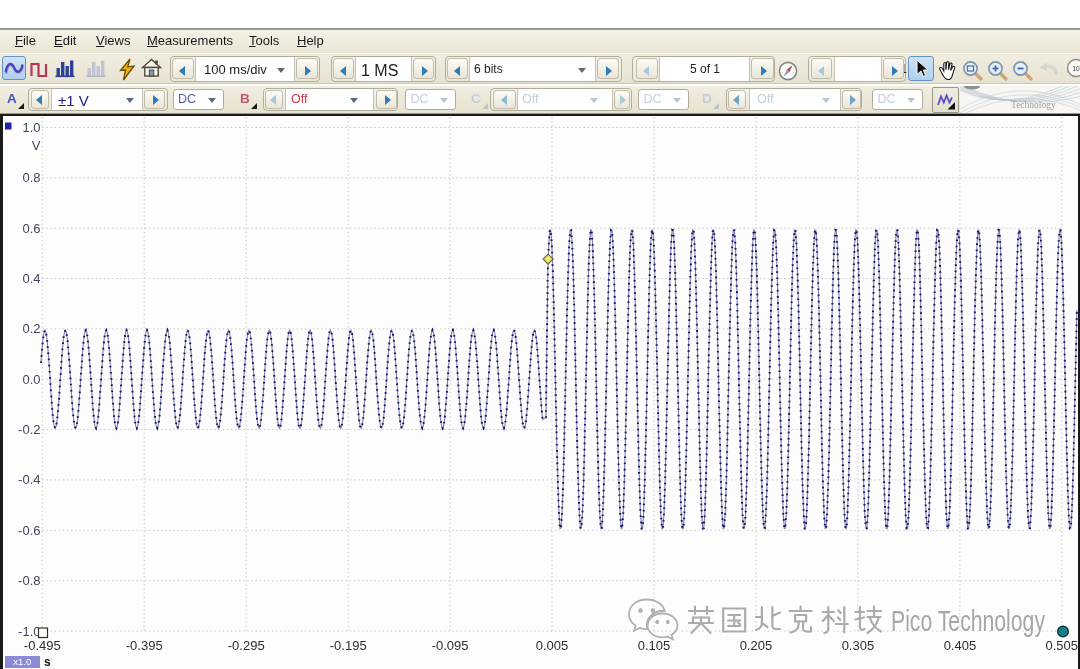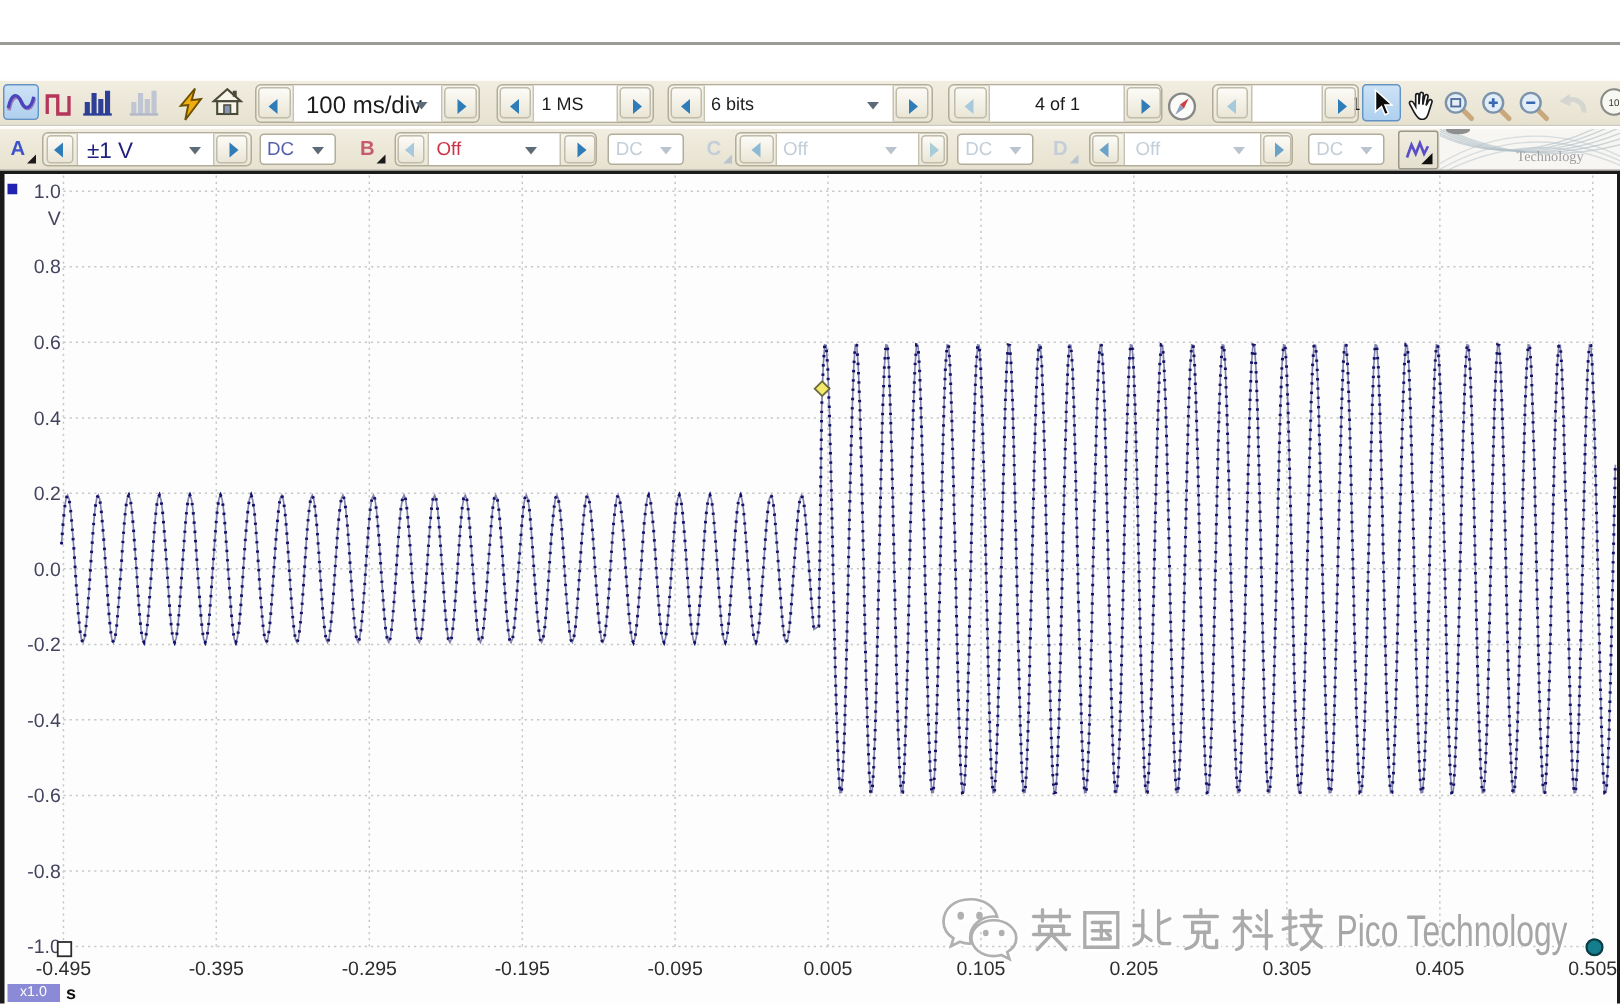--- a/index.html
+++ b/index.html
@@ -40,20 +40,28 @@
 .g{stroke:#c6c9c6;stroke-width:1;stroke-dasharray:1.5 2.6;fill:none;}
 .yl{font-size:13px;fill:#44445f;text-anchor:end;}
 .xl{font-size:13px;fill:#2d2d2d;text-anchor:middle;}
 #xbadge{left:5px;top:655.5px;width:34.5px;height:12.5px;background:#8a8ad6;color:#fff;font-size:9.5px;text-align:center;line-height:12.5px;}
 </style></head>
 <body>
 <div id="win">
 
   <div id="mline" class="abs"></div>
 
+  <div id="menu" class="abs">
+    <div class="abs mi" style="left:15px"><u>F</u>ile</div>
+    <div class="abs mi" style="left:54px"><u>E</u>dit</div>
+    <div class="abs mi" style="left:96px"><u>V</u>iews</div>
+    <div class="abs mi" style="left:147px"><u>M</u>easurements</div>
+    <div class="abs mi" style="left:249px"><u>T</u>ools</div>
+    <div class="abs mi" style="left:297px"><u>H</u>elp</div>
+  </div>
 
   <div id="tb1" class="abs">
       <div class="abs btn sel" style="left:2px;top:1.5px;width:24px;height:24.5px"></div>
       <svg class="abs" style="left:3.5px;top:5.5px" width="21" height="17" viewBox="0 0 21 17">
         <path d="M2 13.5 C4 3, 8 3, 10.5 8.5 C13 14, 17 14, 19 5.5" fill="none" stroke="#8a4a9a" stroke-width="2.4" opacity="0.65"></path>
         <path d="M1.5 12 C3.5 2, 7.5 2, 10 7.5 C12.5 13.5, 16.5 13.5, 18.5 4.5" fill="none" stroke="#4a44bd" stroke-width="2.2"></path>
       </svg>
       <svg class="abs" style="left:30px;top:6.5px" width="19" height="17" viewBox="0 0 19 17">
         <path d="M1.5 15 V3 H8.5 V15 H16 V3" fill="none" stroke="#b5365a" stroke-width="2.2"></path>
       </svg>
@@ -80,46 +88,46 @@
         <polygon points="10.5,1.5 1.5,9.5 19.5,9.5" fill="#f8f6ea" stroke="#4a4a38" stroke-width="1.4"></polygon>
         <rect x="3.8" y="9.5" width="13.4" height="8.5" fill="#f8f6ea" stroke="#4a4a38" stroke-width="1.4"></rect>
         <rect x="8.3" y="12" width="4.4" height="6" fill="#8a96b8" stroke="#4a4a38" stroke-width="1"></rect>
         <rect x="14.2" y="2.5" width="2.6" height="4" fill="#4a4a38"></rect>
       </svg>
       <div class="abs sep1" style="left:167px"></div>
       <div class="abs grp" style="left:170px;top:1.5px;width:150px;height:26px"></div>
       <div class="abs" style="left:195px;top:2.5px;width:100px;height:24px;background:#fff;border-left:1px solid #c6c2b2;border-right:1px solid #c6c2b2"></div>
       <div class="abtn" style="left:172px;top:4px;width:22px;height:21px"></div>
       <div class="arr-l" style="left:179.0px;top:12px;border-right-color:#2e7cb8"></div>
-      <div class="ct" style="left:204px;top:8px;color:#1c1c1c;font-size:16px">100 ms/div</div>
+      <div class="ct" style="left:204px;top:8px;color:#1c1c1c;font-size:13px">100 ms/div</div>
       <div class="dda" style="left:277px;top:14px"></div>
       <div class="abtn" style="left:296px;top:4px;width:22px;height:21px"></div>
       <div class="arr-r" style="left:305.0px;top:12px;border-left-color:#2e7cb8"></div>
       <div class="abs sep1" style="left:325px"></div>
       <div class="abs grp" style="left:331px;top:1.5px;width:105px;height:26px"></div>
       <div class="abs" style="left:355px;top:2.5px;width:57px;height:24px;background:#fff;border-left:1px solid #c6c2b2;border-right:1px solid #c6c2b2"></div>
       <div class="abtn" style="left:333px;top:4px;width:21px;height:21px"></div>
       <div class="arr-l" style="left:339.5px;top:12px;border-right-color:#2e7cb8"></div>
-      <div class="ct" style="left:361px;top:8px;color:#1c1c1c;font-size:12px">1 MS</div>
+      <div class="ct" style="left:361px;top:8px;color:#1c1c1c;font-size:16px">1 MS</div>
       <div class="abtn" style="left:413px;top:4px;width:21px;height:21px"></div>
       <div class="arr-r" style="left:421.5px;top:12px;border-left-color:#2e7cb8"></div>
       <div class="abs grp" style="left:445px;top:1.5px;width:177px;height:26px"></div>
       <div class="abs" style="left:469px;top:2.5px;width:127px;height:24px;background:#fff;border-left:1px solid #c6c2b2;border-right:1px solid #c6c2b2"></div>
       <div class="abtn" style="left:447px;top:4px;width:21px;height:21px"></div>
       <div class="arr-l" style="left:453.5px;top:12px;border-right-color:#2e7cb8"></div>
       <div class="ct" style="left:474px;top:8px;color:#1c1c1c;font-size:12px">6 bits</div>
       <div class="dda" style="left:578px;top:14px"></div>
       <div class="abtn" style="left:597px;top:4px;width:22px;height:21px"></div>
       <div class="arr-r" style="left:606.0px;top:12px;border-left-color:#2e7cb8"></div>
       <div class="abs sep1" style="left:629px"></div>
       <div class="abs grp" style="left:632px;top:1.5px;width:143px;height:26px"></div>
       <div class="abs" style="left:659px;top:2.5px;width:91px;height:24px;background:#fff;border-left:1px solid #c6c2b2;border-right:1px solid #c6c2b2"></div>
       <div class="abtn" style="left:636px;top:4px;width:22px;height:21px"></div>
       <div class="arr-l" style="left:643.0px;top:12px;border-right-color:#a6c9de"></div>
-      <div class="ct" style="left:690px;top:8px;color:#1c1c1c;font-size:12px">4 of 1</div>
+      <div class="ct" style="left:690px;top:8px;color:#1c1c1c;font-size:12px">5 of 1</div>
       <div class="abtn" style="left:751px;top:4px;width:23px;height:21px"></div>
       <div class="arr-r" style="left:760.5px;top:12px;border-left-color:#2e7cb8"></div>
       <svg class="abs" style="left:778px;top:7px" width="20" height="20" viewBox="0 0 20 20">
         <circle cx="10" cy="10" r="8.6" fill="#fbfbf7" stroke="#888" stroke-width="1.6"></circle>
         <polygon points="14.5,4.5 11.3,11.3 8.7,8.7" fill="#cc4040"></polygon>
         <polygon points="5.5,15.5 8.7,8.7 11.3,11.3" fill="#90a0c0"></polygon>
       </svg>
       <div class="abs sep1" style="left:806px"></div>
       <div class="abs grp" style="left:808px;top:1.5px;width:98px;height:26px"></div>
       <div class="abs" style="left:834px;top:2.5px;width:48px;height:24px;background:#fff;border-left:1px solid #c6c2b2;border-right:1px solid #c6c2b2"></div>

